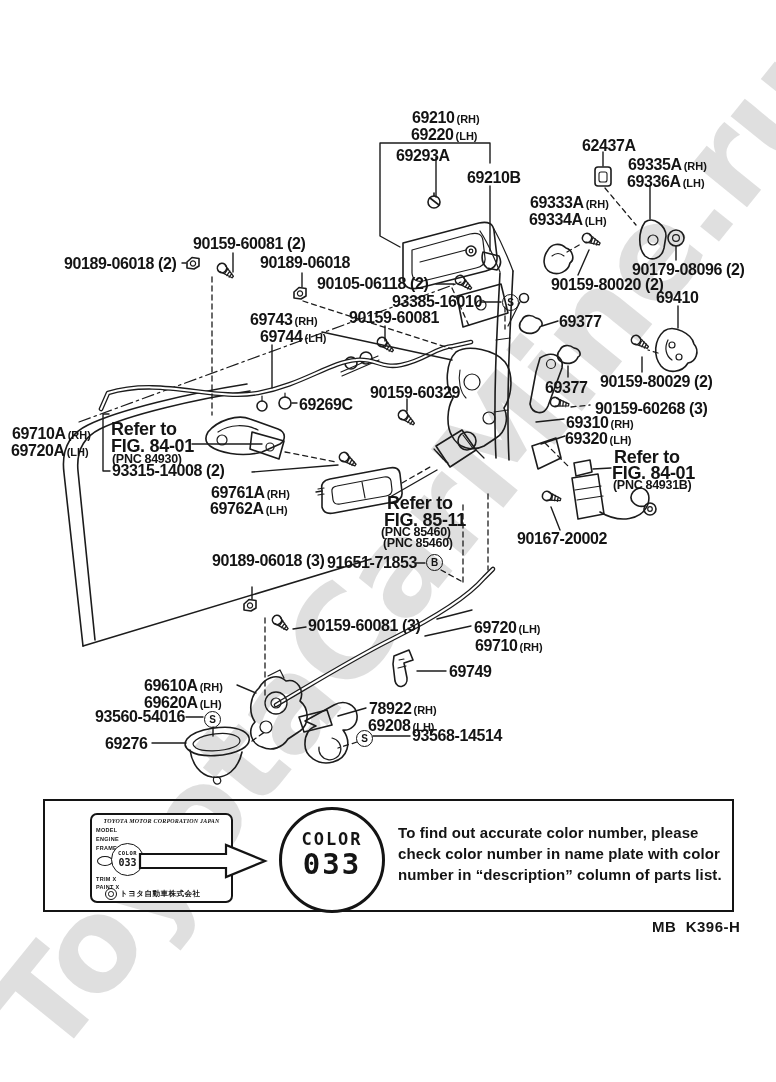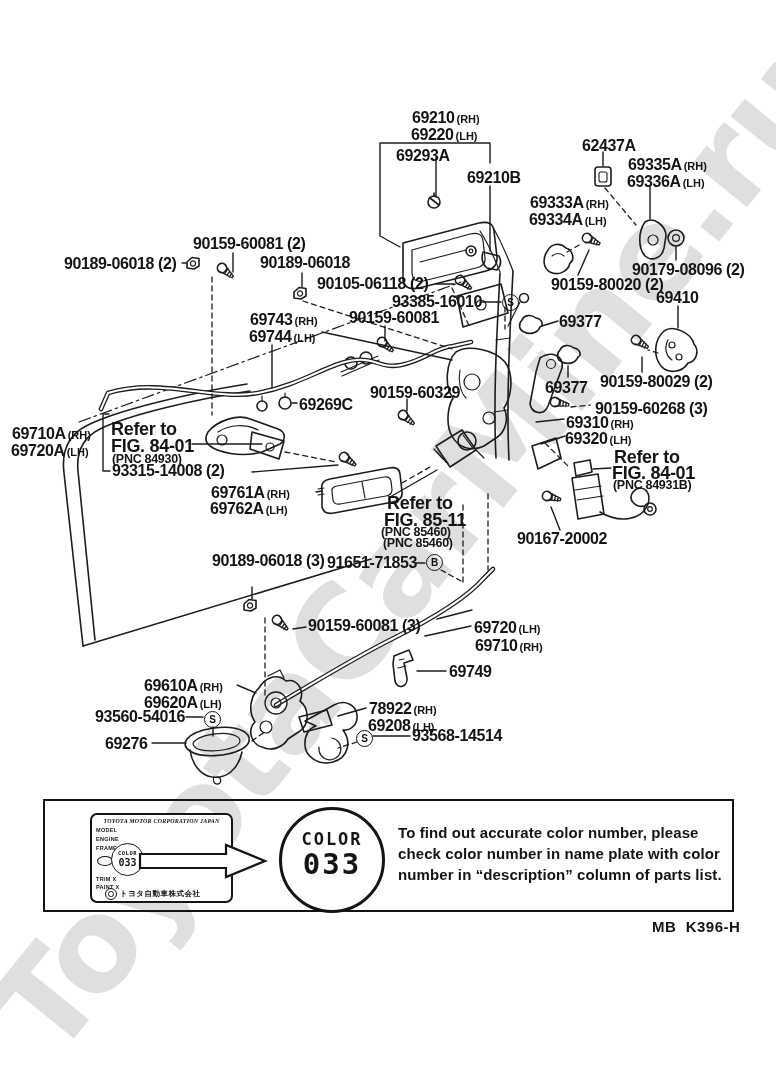--- a/index.html
+++ b/index.html
@@ -229,21 +229,21 @@
   <div class="pl" style="left:529px;top:212px"><span>69334A</span><span class="sx">(LH)</span></div>
   <div class="pl" style="left:632px;top:262px"><span>90179-08096 (2)</span></div>
   <div class="pl" style="left:551px;top:277px"><span>90159-80020 (2)</span></div>
   <div class="pl" style="left:656px;top:290px"><span>69410</span></div>
   <div class="pl" style="left:64px;top:256px"><span>90189-06018 (2)</span></div>
   <div class="pl" style="left:193px;top:236px"><span>90159-60081 (2)</span></div>
   <div class="pl" style="left:260px;top:255px"><span>90189-06018</span></div>
   <div class="pl" style="left:317px;top:276px"><span>90105-06118 (2)</span></div>
   <div class="pl" style="left:392px;top:294px"><span>93385-16010</span></div>
   <div class="pl" style="left:250px;top:312px"><span>69743</span><span class="sx">(RH)</span></div>
-  <div class="pl" style="left:249px;top:329px"><span>69744</span><span class="sx">(LH)</span></div>
+  <div class="pl" style="left:260px;top:329px"><span>69744</span><span class="sx">(LH)</span></div>
   <div class="pl" style="left:349px;top:310px"><span>90159-60081</span></div>
   <div class="pl" style="left:559px;top:314px"><span>69377</span></div>
   <div class="pl" style="left:600px;top:374px"><span>90159-80029 (2)</span></div>
   <div class="pl" style="left:545px;top:380px"><span>69377</span></div>
   <div class="pl" style="left:595px;top:401px"><span>90159-60268 (3)</span></div>
   <div class="pl" style="left:566px;top:415px"><span>69310</span><span class="sx">(RH)</span></div>
   <div class="pl" style="left:565px;top:431px"><span>69320</span><span class="sx">(LH)</span></div>
   <div class="pl" style="left:370px;top:385px"><span>90159-60329</span></div>
   <div class="pl" style="left:299px;top:397px"><span>69269C</span></div>
   <div class="pl" style="left:12px;top:426px"><span>69710A</span><span class="sx">(RH)</span></div>

